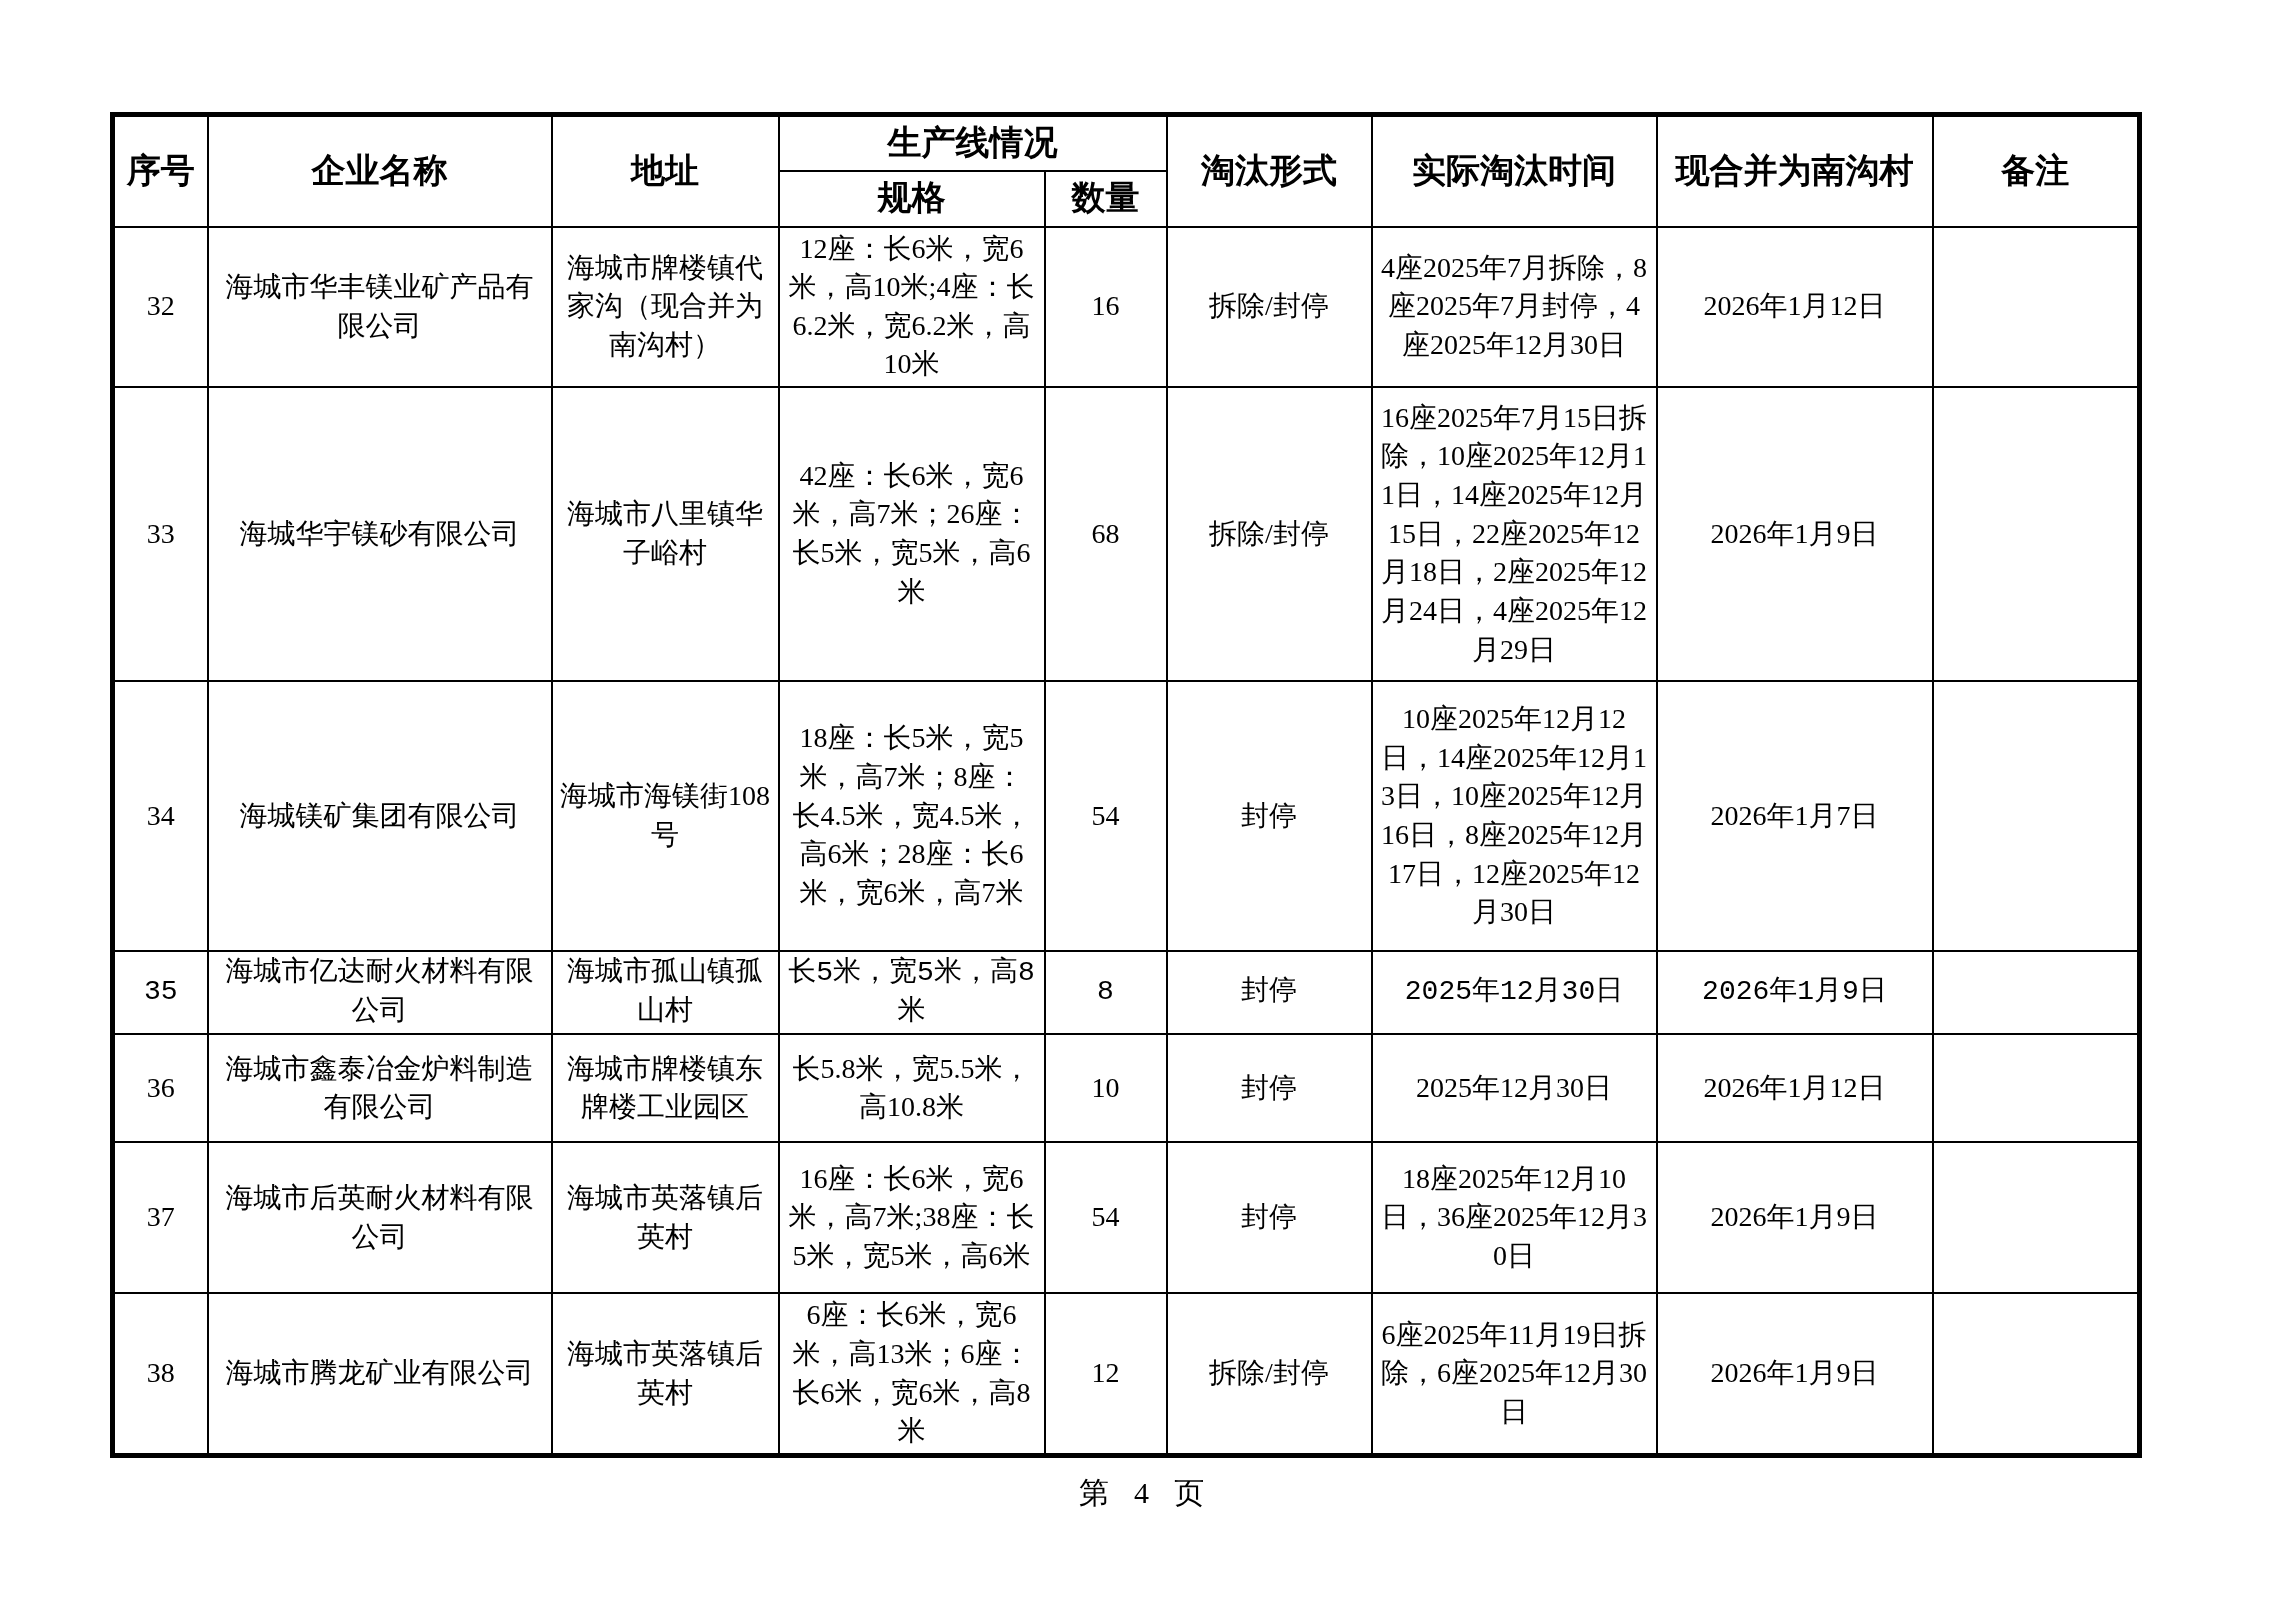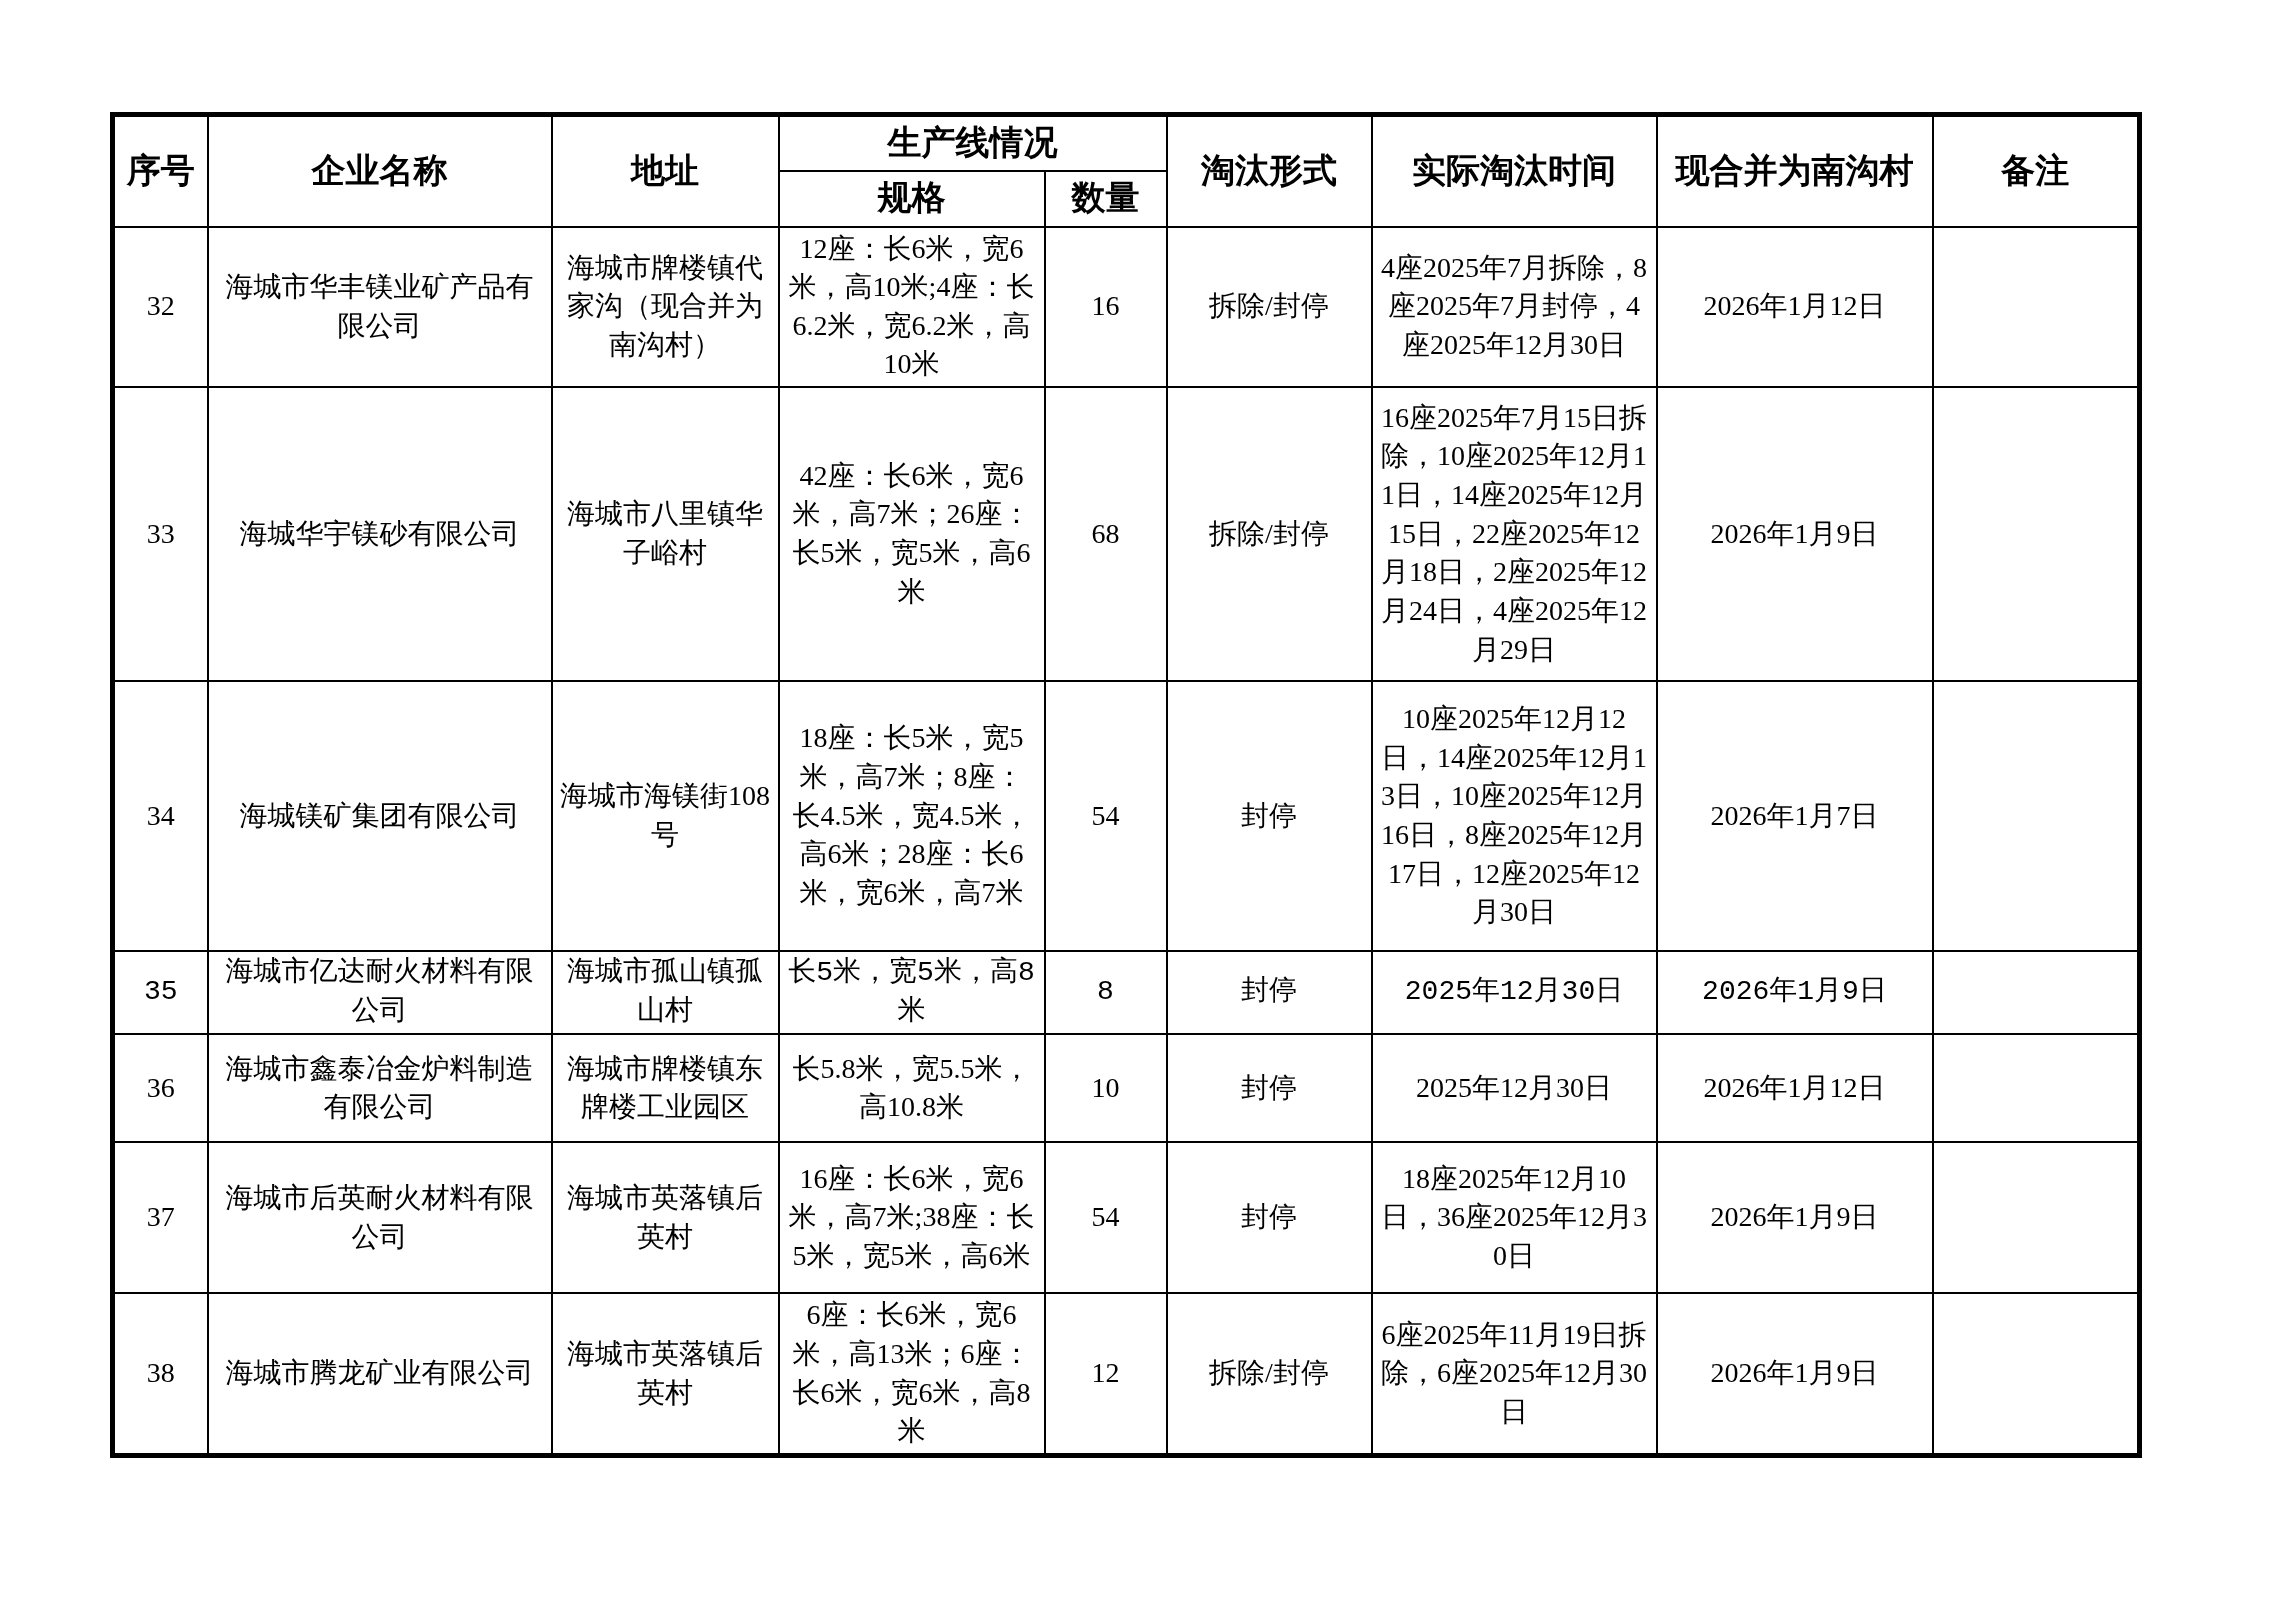--- a/index.html
+++ b/index.html
@@ -174,14 +174,15 @@
         <td>6座：长6米，宽6米，高13米；6座：长6米，宽6米，高8米</td>
         <td>12</td>
         <td>拆除/封停</td>
         <td>6座2025年11月19日拆除，6座2025年12月30日</td>
         <td>2026年1月9日</td>
         <td></td>
       </tr>
     </tbody>
   </table>
 
+  <div class="footer">第 4 页</div>
 </div>
 
 
 </body></html>

